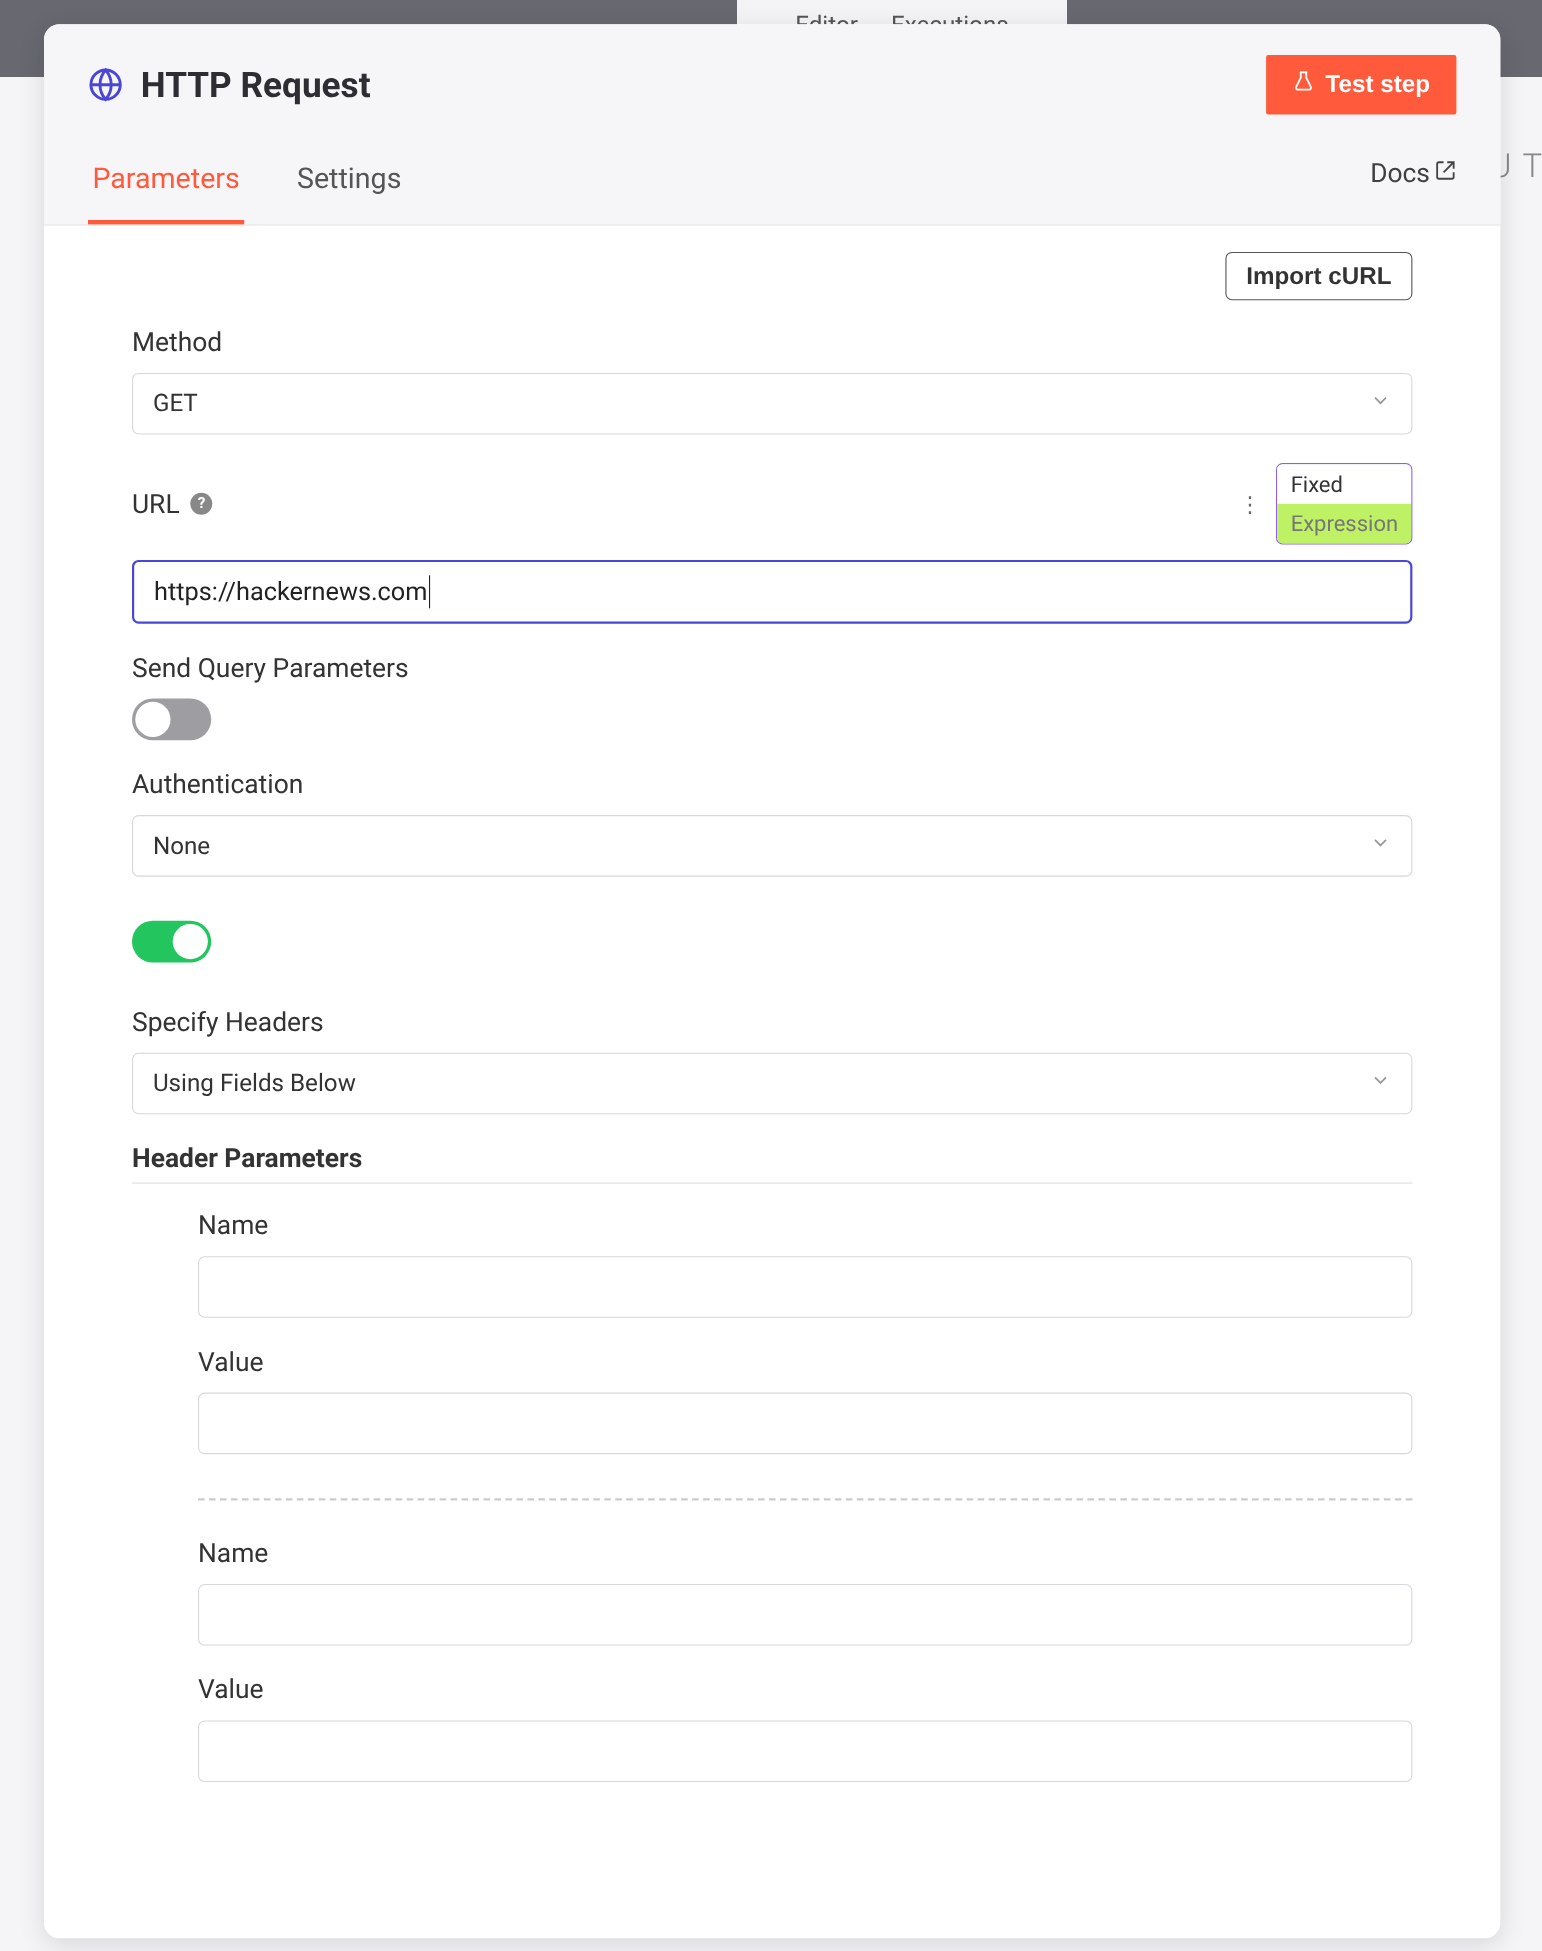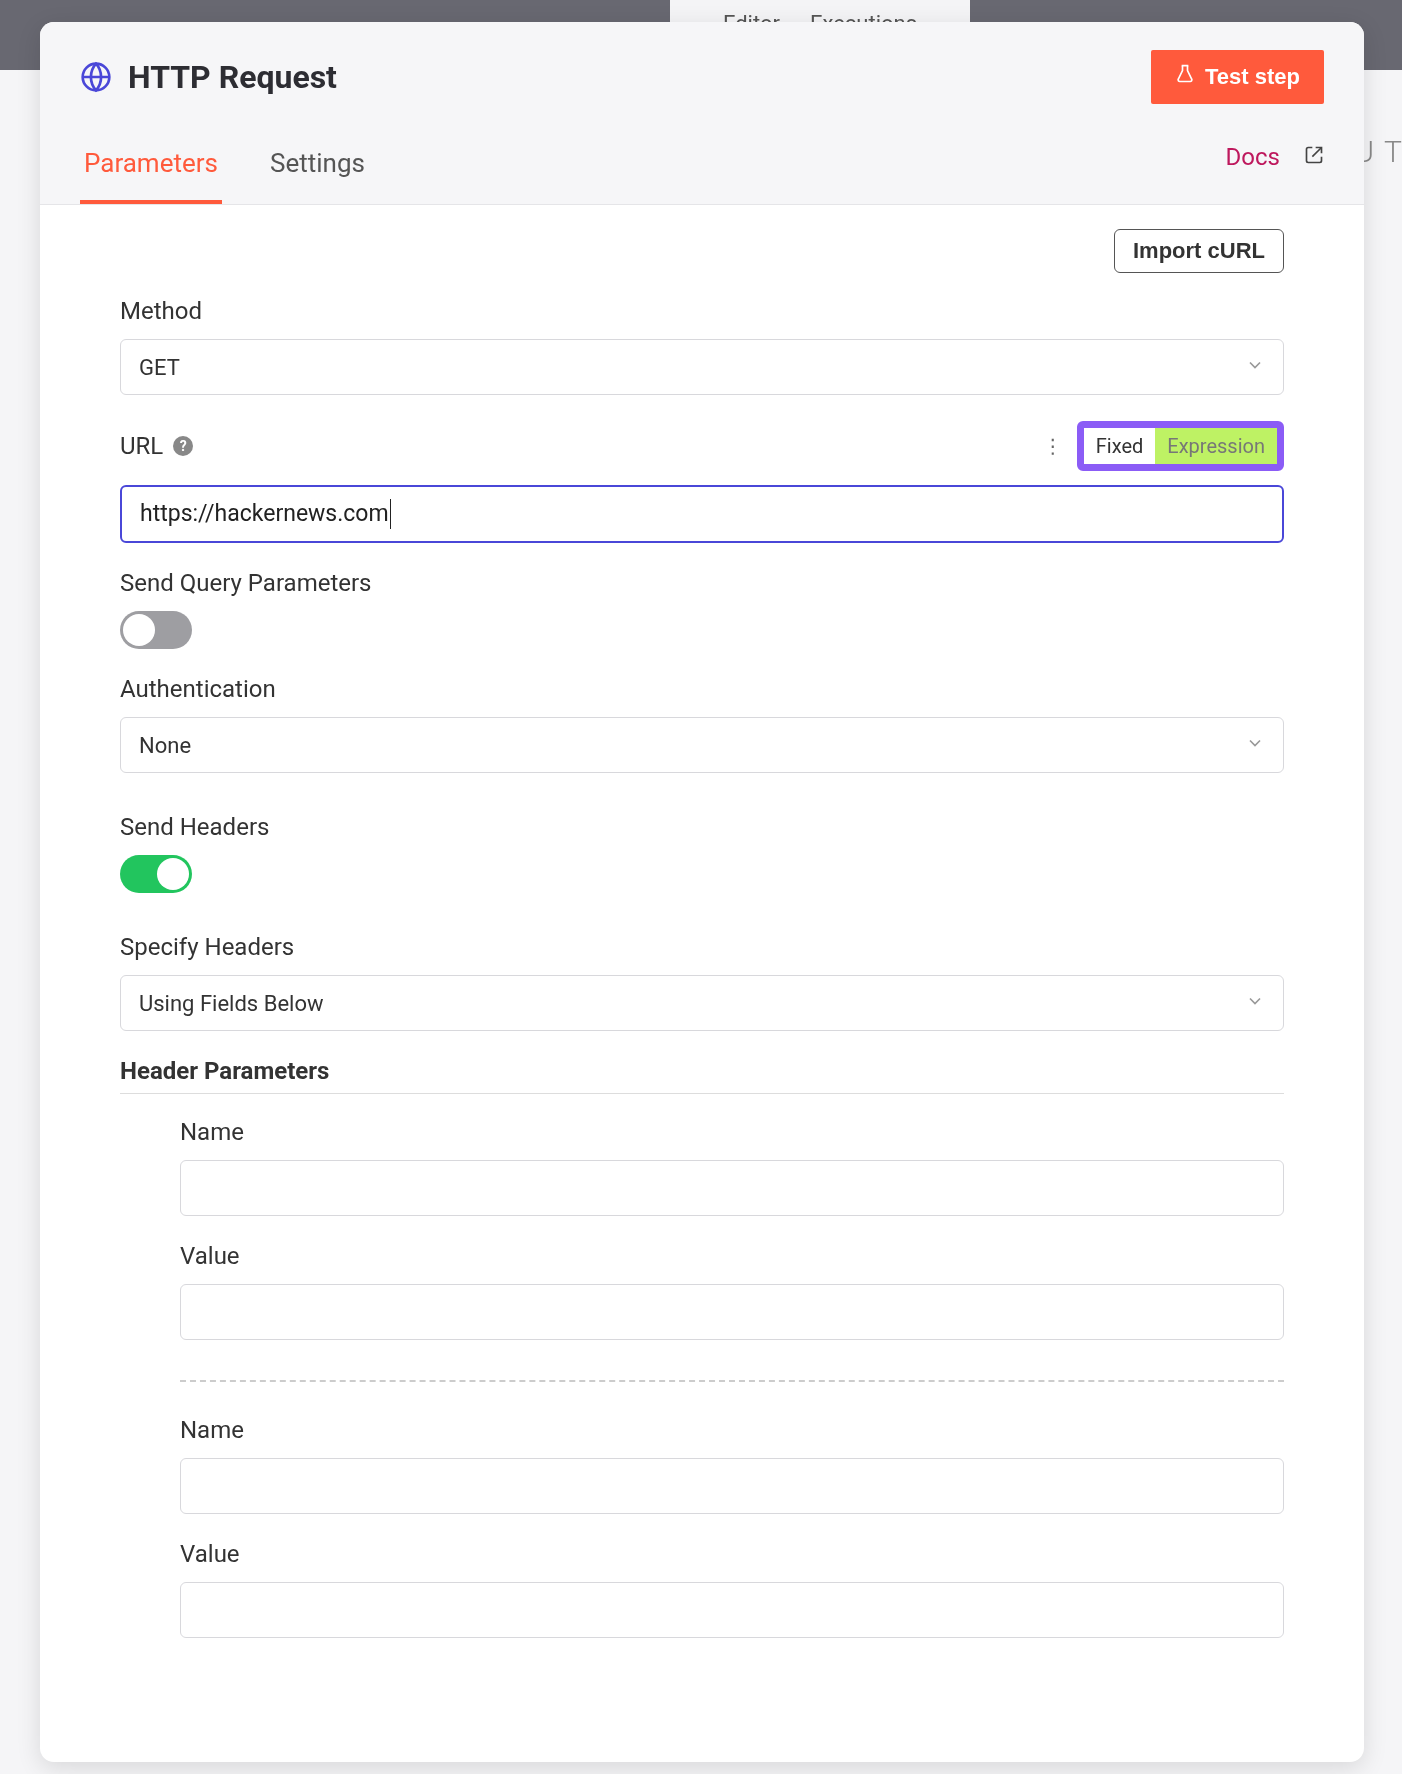--- a/index.html
+++ b/index.html
@@ -97,23 +97,23 @@
     cursor: pointer;
     border-bottom: 4px solid transparent;
   }
   .tab.active {
     color: #ff5a3c;
     border-bottom-color: #ff5a3c;
   }
   .docs-link {
     margin-left: auto;
     font-size: 24px;
-    color: #be185d;
-    display: flex;
-    gap: 24px;
+    color: #404040;
+    display: flex;
+    gap: 4px;
     cursor: pointer;
     padding-bottom: 22px;
   }
   .panel-body {
     padding: 24px 80px 40px 80px;
   }
   .topright-row {
     display: flex;
     justify-content: flex-end;
     margin-bottom: 24px;
@@ -177,23 +177,24 @@
     align-items: center;
     gap: 14px;
   }
   .dots-vert {
     color: #666;
     font-size: 20px;
     cursor: pointer;
   }
   .segmented {
     display: flex;
-    border: 7px solid #8b5cf6;
+    border: 1px solid #8b5cf6;
     border-radius: 6px;
     overflow: hidden;
+    flex-direction: column;
   }
   .segmented div {
     padding: 6px 12px;
     font-size: 20px;
     color: #666;
     cursor: pointer;
   }
   .segmented .seg-active {
     background: #fff;
     color: #333;
@@ -366,21 +367,20 @@
         <span>None</span>
         <span class="chevron">
           <svg viewBox="0 0 24 24" width="20" height="20" fill="none" stroke="#999" stroke-width="2">
               <path d="M6 9l6 6 6-6"></path>
             </svg>
         </span>
       </div>
     </div>
 
     <div class="field-group" style="margin-top:40px;">
-      <div class="field-label">Send Headers</div>
       <div class="toggle on">
         <div class="knob"></div>
       </div>
     </div>
 
     <div class="field-group" style="margin-top:40px;">
       <div class="field-label">Specify Headers</div>
       <div class="select">
         <span>Using Fields Below</span>
         <span class="chevron">

